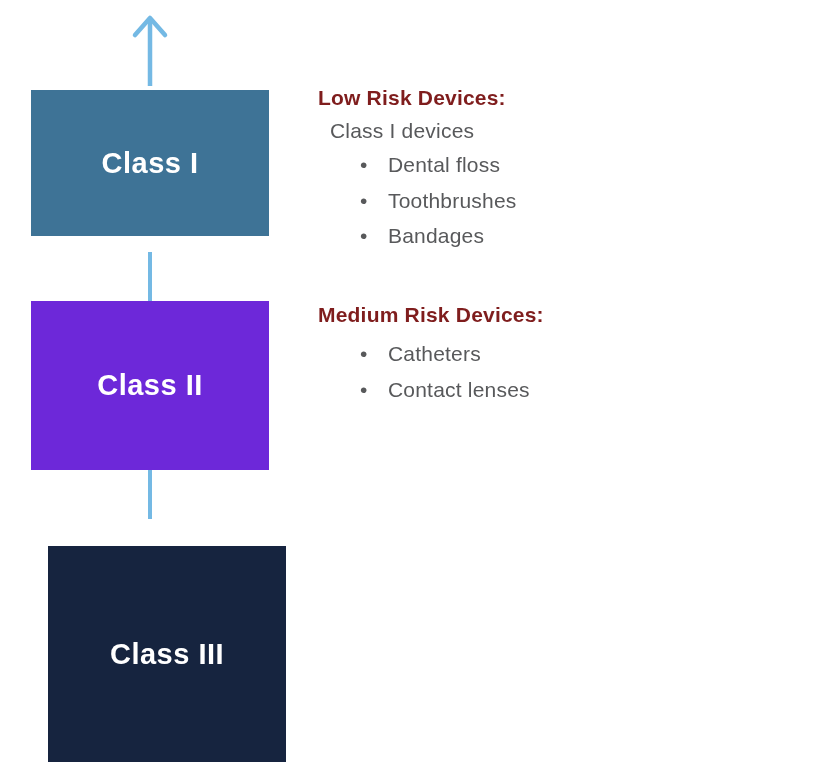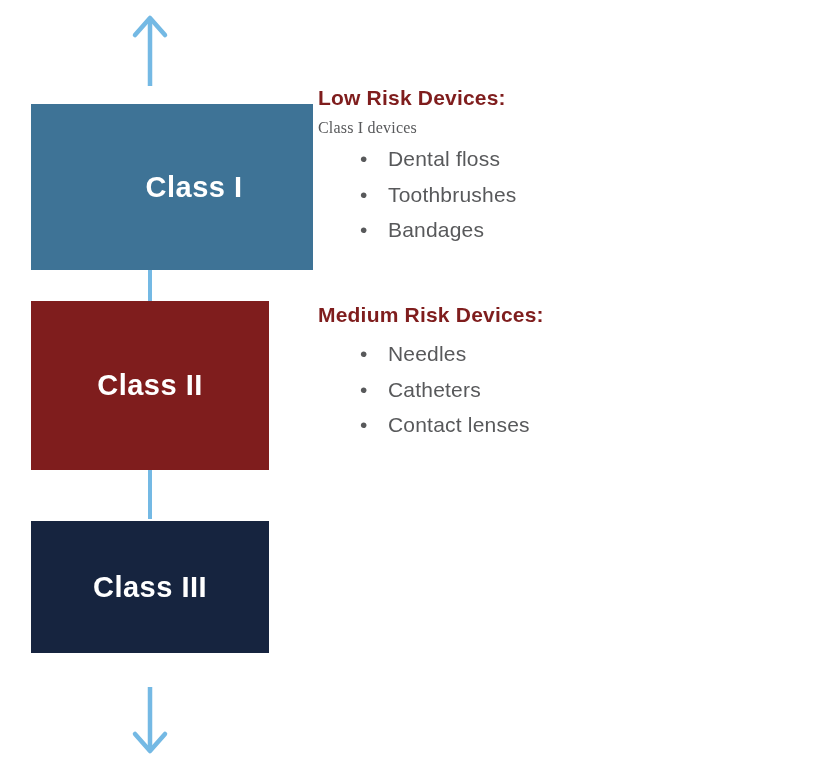--- a/index.html
+++ b/index.html
@@ -9,23 +9,23 @@
     background:#ffffff;
     font-family:"Liberation Sans", sans-serif;
     overflow:hidden;
   }
   
   .class-box{
     position:absolute;
     left:31px;width:238px;
     display:flex;align-items:center;justify-content:center;
   }
-  .box-1{top:104px;height:166px;background:#3E7396;padding-left:44px;}
+  .box-1{top:90px;height:146px;background:#3E7396;}
   .box-2{top:301px;height:169px;background:#1E4465;}
-  .box-3{top:521px;height:132px;background:#16243F;}
+  .box-3{top:546px;height:216px;background:#16243F;margin-left:17px;}
   .box-label{
     color:#ffffff;
     font-size:29px;
     font-weight:bold;
     letter-spacing:0.5px;
   }
   
   .connector{
     position:absolute;
     left:148px;width:4px;
@@ -45,25 +45,24 @@
   .section-2{top:303px;}
   .section-3{top:521px;}
   .section-heading{
     margin:0 0 9px 0;
     font-size:21px;
     font-weight:bold;
     color:#7f1d1d;
     letter-spacing:0.2px;
   }
   .section-subtitle{
-    margin:0 0 4px 0;
-    font-size:16px;
+    margin:0 0 4px 12px;
+    font-size:21px;
     color:#58595B;
     letter-spacing:0.2px;
-    font-family:Liberation Serif, serif;
   }
   .bullet-list{
     margin:4px;padding:0;
     list-style:none;
   }
   .bullet-item{
     position:relative;
     font-size:21px;
     line-height:35.5px;
     color:#58595B;
@@ -91,40 +90,39 @@
   <div class="connector connector-2" style="background: rgb(116, 185, 228);"></div>
 
   <svg class="arrow-svg arrow-down" width="44" height="68" viewBox="0 0 44 68">
     <path class="arrow-path" d="M22 0 L22 62" fill="none" stroke="#74B9E4" stroke-width="4.5" stroke-linecap="round"></path>
     <path class="arrow-path" d="M7 47 L22 64 L37 47" fill="none" stroke="#74B9E4" stroke-width="4.5" stroke-linecap="round" stroke-linejoin="round"></path>
   </svg>
 
   <div class="class-box box-1" style="background: rgb(62, 115, 150);">
     <span class="box-label">Class I</span>
   </div>
-  <div class="class-box box-2" style="background: #7f1d1d;">
+  <div class="class-box box-2" style="background: #6d28d9;">
     <span class="box-label">Class II</span>
   </div>
   <div class="class-box box-3" style="background: rgb(22, 36, 63);">
     <span class="box-label">Class III</span>
   </div>
 
   <div class="section section-1">
     <p class="section-heading">Low Risk Devices:</p>
     <p class="section-subtitle">Class I devices</p>
     <ul class="bullet-list">
       <li class="bullet-item">Dental floss</li>
       <li class="bullet-item">Toothbrushes</li>
       <li class="bullet-item">Bandages</li>
     </ul>
   </div>
 
   <div class="section section-2">
     <p class="section-heading">Medium Risk Devices:</p>
     <ul class="bullet-list">
-      <li class="bullet-item">Needles</li>
       <li class="bullet-item">Catheters</li>
       <li class="bullet-item">Contact lenses</li>
     </ul>
   </div>
 
 
 </div>
 
 </body></html>

